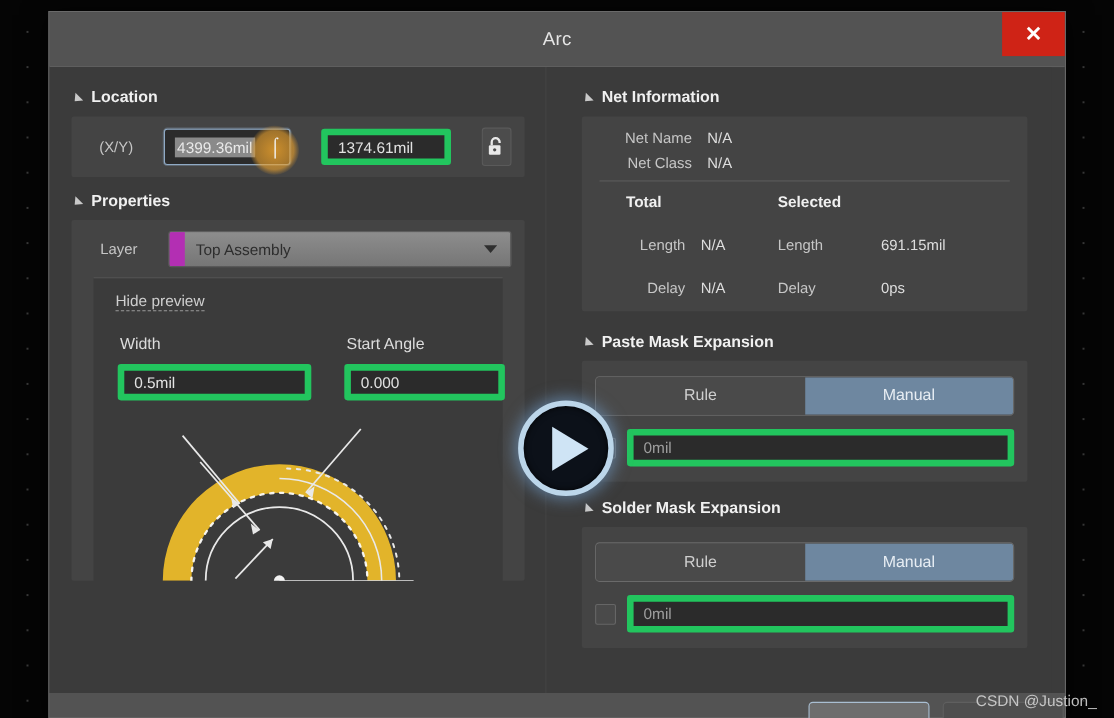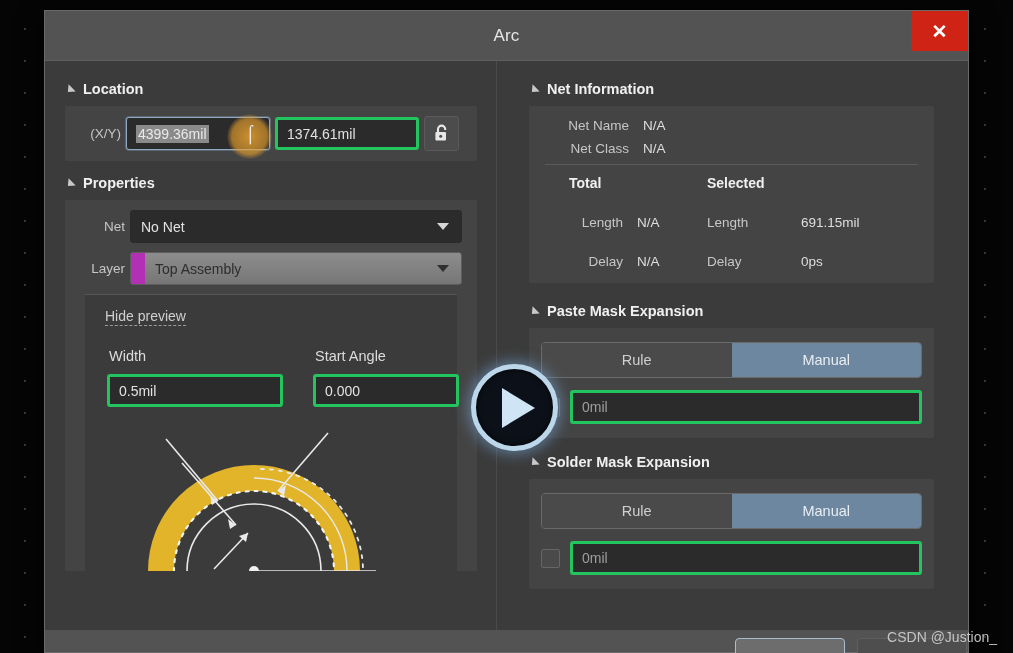--- a/index.html
+++ b/index.html
@@ -125,33 +125,33 @@
 
   
   .panel {
     background: #444444;
     border-radius: 2px;
     padding: 10px 12px;
     margin-bottom: 4px;
   }
 
   
-  .row { display: flex; align-items: center; gap: 5px; margin-bottom: 9px; }
+  .row { display: flex; align-items: center; gap: 28px; margin-bottom: 9px; }
   .row:last-child { margin-bottom: 0; }
   .lbl {
     color: #c6c6c6;
     font-size: 13.5px;
     text-align: right;
     flex: 0 0 auto;
   }
 
   
   .tf {
     background: #2b2b2b;
-    border: 3px solid #22c55e;
+    border: 6px solid #22c55e;
     border-radius: 3px;
     color: #e2e2e2;
     font-size: 14px;
     font-family: "Liberation Sans", sans-serif;
     padding: 6px 9px;
     height: 33px;
     outline: none;
   }
   .tf.focused {
     border: 1px solid #8fa9c4;
@@ -381,27 +381,20 @@
             </div>
           </div>
         </div>
 
         <div class="sec-head" style="margin-top:14px;">
           <span class="tri"></span>
           <span>Properties</span>
         </div>
 
         <div class="panel" style="width:412px;padding-bottom:0;">
-          <div class="row">
-            <div class="lbl" style="width:48px;">Net</div>
-            <div class="dd dark" style="width:332px;">
-              <span class="dd-txt">No Net</span>
-              <span class="caret"></span>
-            </div>
-          </div>
           <div class="row">
             <div class="lbl" style="width:48px;">Layer</div>
             <div class="dd light" style="width:332px;">
               <span class="swatch" style="background: rgb(179, 47, 179);"></span>
               <span class="dd-txt">Top Assembly</span>
               <span class="caret"></span>
             </div>
           </div>
 
           <div class="preview-box">

